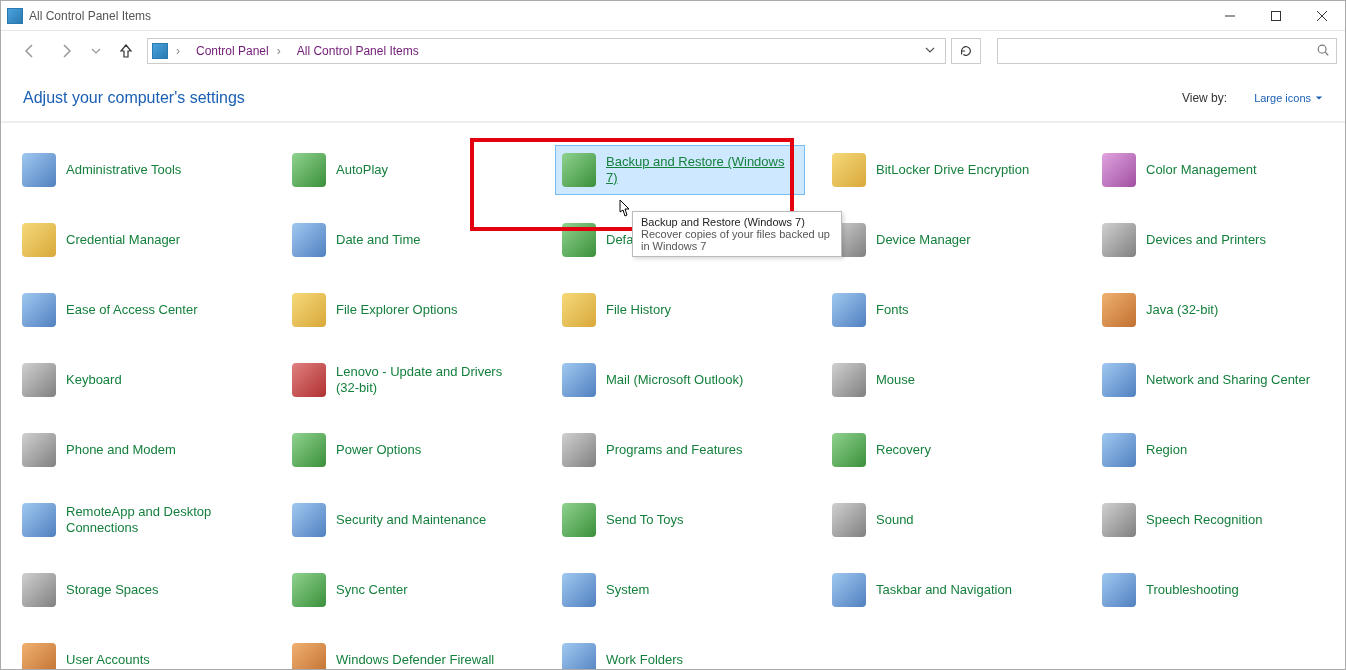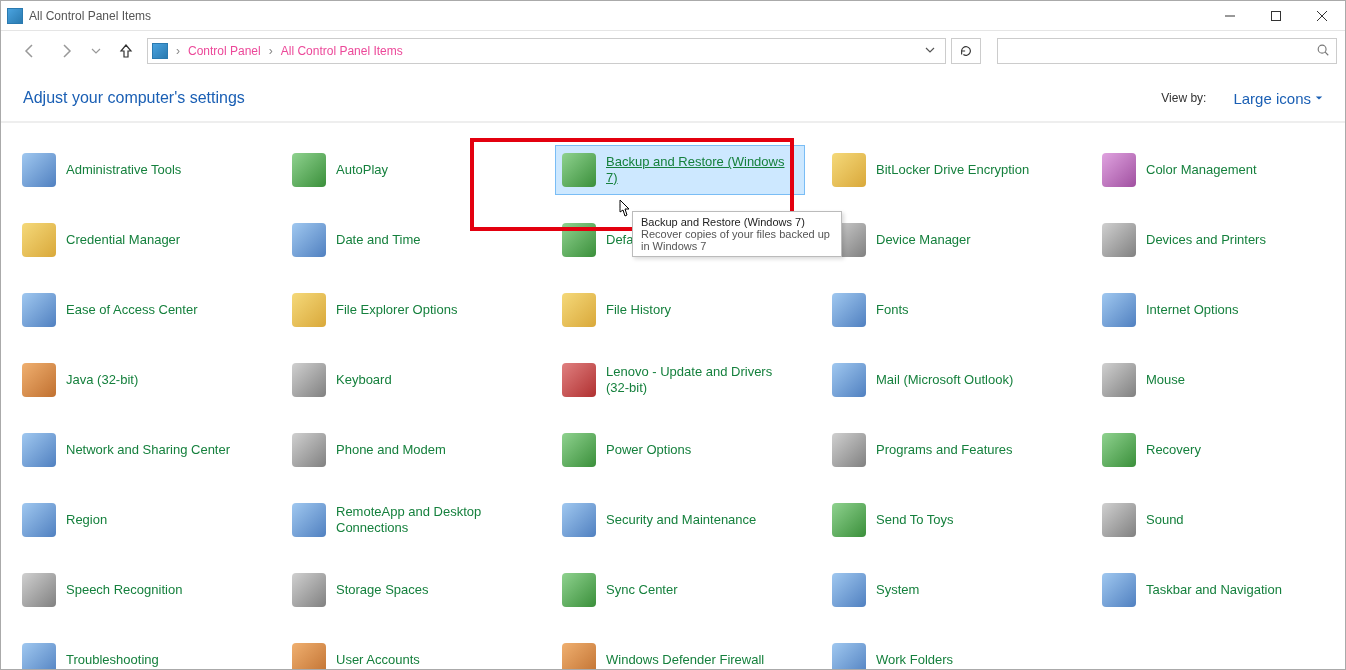--- a/index.html
+++ b/index.html
@@ -13,34 +13,34 @@
 .titlebar .spacer { flex: 1; }
 .winbtn { width: 46px; height: 30px; display: flex; align-items: center; justify-content: center; color: #333; cursor: default; }
 
 
 .navrow { height: 40px; display: flex; align-items: center; padding: 0 8px 0 14px; gap: 6px; }
 .navbtn { width: 30px; height: 30px; display: flex; align-items: center; justify-content: center; color: #999; }
 .navbtn.enabled { color: #333; }
 .addrbar { flex: 1; height: 26px; border: 1px solid #ccc; display: flex; align-items: center; padding: 0 4px; gap: 4px; min-width: 0; }
 .addrbar .crumb-icon { width: 16px; height: 16px; background: linear-gradient(135deg,#4aa3df,#2a7ab0); border: 1px solid #2a7ab0; }
 .addrbar .sep { color: #888; padding: 0 4px; }
-.addrbar .crumb { font-size: 12px; color: #ec4899; white-space: nowrap; }
+.addrbar .crumb { font-size: 12px; color: #701a75; white-space: nowrap; margin-left: 8px; }
 .addrbar .flex { flex: 1; }
 .addrbar .drop { color: #555; padding: 0 6px; }
 .refresh-btn { width: 30px; height: 26px; border: 1px solid #ccc; margin-left: -1px; display: flex; align-items: center; justify-content: center; }
 .searchbox { width: 340px; height: 26px; border: 1px solid #ccc; display: flex; align-items: center; padding: 0 6px; margin-left: 10px; }
 .searchbox input { flex: 1; border: none; outline: none; font-size: 12px; }
 .searchbox .sicon { color: #777; }
 
 
 .headerstrip { display: flex; align-items: center; padding: 18px 22px 14px 22px; border-bottom: 2px solid #eee; gap: 23px; }
 .headerstrip .heading { color: #1a5fb4; font-size: 16px; }
 .headerstrip .spacer { flex: 1; }
 .headerstrip .viewby-label { color: #333; margin-right: 4px; font-size: 12px; }
-.headerstrip .viewby-value { color: #1a5fb4; font-size: 15px; display: inline-flex; align-items: center; gap: 4px; }
+.headerstrip .viewby-value { color: #1a5fb4; font-size: 11px; display: inline-flex; align-items: center; gap: 4px; }
 
 
 .gridwrap { position: relative; padding: 22px 14px 14px 14px; flex: 1; overflow: hidden; }
 .grid { display: grid; grid-template-columns: repeat(5, 250px); grid-auto-rows: 50px; column-gap: 0; row-gap: 0; gap: 20px; }
 .cp-item { display: flex; align-items: center; gap: 10px; padding: 4px 6px; border: 1px solid transparent; }
 .cp-item.hovered { background: #cde8ff; border: 1px solid #7abdf5; }
 .cp-item .iconbox { width: 34px; height: 34px; flex: 0 0 34px; border-radius: 4px; display: flex; align-items: center; justify-content: center; font-size: 18px; color: #fff; }
 .cp-item .label { color: #15803d; font-size: 13px; line-height: 1.2; }
 .cp-item.hovered .label { text-decoration: underline; }
 
@@ -198,24 +198,20 @@
         </div>
         <div class="cp-item">
           <div class="iconbox ic1"></div>
           <div class="label">File History</div>
         </div>
         <div class="cp-item">
           <div class="iconbox ic5"></div>
           <div class="label">Fonts</div>
         </div>
         <div class="cp-item">
-          <div class="iconbox ic5"></div>
-          <div class="label">Internet Options</div>
-        </div>
-        <div class="cp-item">
           <div class="iconbox ic4"></div>
           <div class="label">Java (32-bit)</div>
         </div>
         <div class="cp-item">
           <div class="iconbox ic6"></div>
           <div class="label">Keyboard</div>
         </div>
         <div class="cp-item">
           <div class="iconbox ic7"></div>
           <div class="label">Lenovo - Update and Drivers (32-bit)</div>

